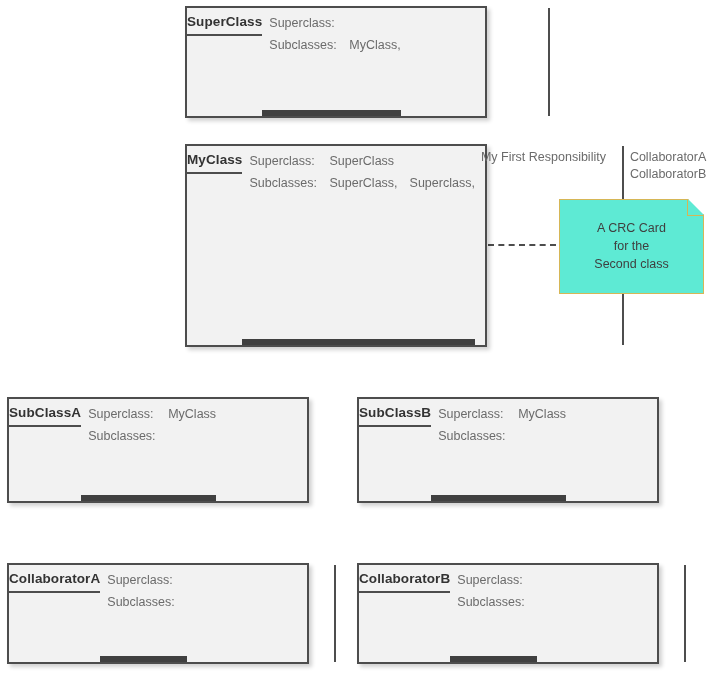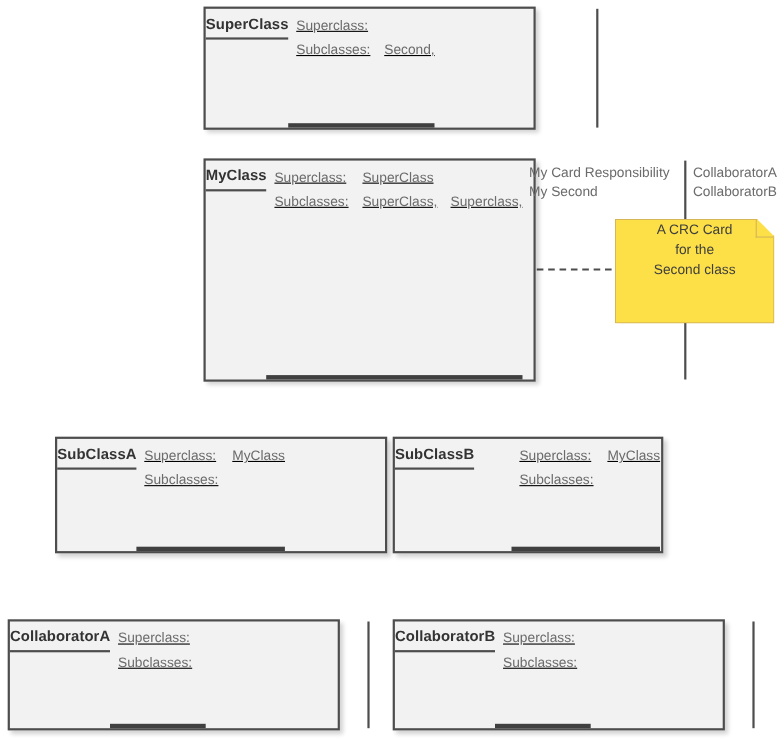--- a/index.html
+++ b/index.html
@@ -42,23 +42,22 @@
     justify-content: center;
     font-size: 13.5px;
     font-weight: bold;
     color: #333333;
     letter-spacing: 0.1px;
   }
 
   .crc-meta {
     box-sizing: border-box;
     flex: 0 0 auto;
-    border-bottom: 4px solid #404040;
+    border-bottom: 6px solid #404040;
     padding: 8px 0 10px 0;
-    text-decoration: underline;
   }
 
   .meta-row {
     display: flex;
     align-items: baseline;
     height: 22px;
     padding-left: 7px;
   }
   .meta-label {
     width: 80px;
@@ -108,25 +107,25 @@
   }
   .crc-footer .cell-right {
     box-sizing: border-box;
     flex: 1 1 auto;
   }
 
   
   .note {
     position: absolute;
     box-sizing: border-box;
-    background: #fde047;
+    background: #5eead4;
     border: 1.5px solid #d6b656;
     box-shadow: 3px 3px 4px rgba(0,0,0,0.18);
     display: flex;
-    align-items: flex-start;
+    align-items: center;
     justify-content: center;
     text-align: center;
     font-size: 12.5px;
     line-height: 18px;
     color: #3f3f3f;
     clip-path: polygon(0 0, calc(100% - 16px) 0, 100% 16px, 100% 100%, 0 100%);
   }
   .note-fold {
     position: absolute;
     top: 0;
@@ -157,21 +156,21 @@
   <div class="crc-card" style="left:185px; top:6px; width:302px; height:112px;">
     <div class="crc-title">SuperClass</div>
     <div class="crc-meta">
       <div class="meta-row">
         <span class="meta-label">Superclass:</span>
         <span class="meta-values"></span>
       </div>
       <div class="meta-row">
         <span class="meta-label">Subclasses:</span>
         <span class="meta-values">
-          <span>Second,</span>
+          <span>MyClass,</span>
         </span>
       </div>
     </div>
     <div class="crc-footer">
       <div class="cell-left" style="flex:0 0 149px;"></div>
       <div class="cell-right"></div>
     </div>
   </div>
 
   <div class="crc-card" style="left:185px; top:144px; width:302px; height:203px;">
@@ -184,58 +183,57 @@
       <div class="meta-row">
         <span class="meta-label">Subclasses:</span>
         <span class="meta-values">
           <span>SuperClass,</span>
           <span>Superclass,</span>
         </span>
       </div>
     </div>
     <div class="crc-body">
       <div class="crc-resp">
-        <div class="item-line">My Card Responsibility</div>
-        <div class="item-line">My Second</div>
+        <div class="item-line">My First Responsibility</div>
       </div>
       <div class="crc-collab">
         <div class="item-line">CollaboratorA</div>
         <div class="item-line">CollaboratorB</div>
       </div>
     </div>
   </div>
 
   <div class="note" style="left:559px; top:199px; width:145px; height:95px;">
     <div class="note-fold"></div>
     <div class="note-text">
       <div>A CRC Card</div>
       <div>for the</div>
       <div>Second class</div>
     </div>
   </div>
 
-  <div class="crc-card" style="left:7px; top:397px; width:302px; height:106px;margin-left:43px;">
+  <div class="crc-card" style="left:7px; top:397px; width:302px; height:106px;">
     <div class="crc-title">SubClassA</div>
     <div class="crc-meta">
       <div class="meta-row">
         <span class="meta-label">Superclass:</span>
         <span class="meta-values">MyClass</span>
       </div>
       <div class="meta-row">
         <span class="meta-label">Subclasses:</span>
         <span class="meta-values"></span>
       </div>
     </div>
     <div class="crc-footer">
       <div class="cell-left" style="flex:0 0 149px;"></div>
       <div class="cell-right"></div>
     </div>
   </div>
 
-  <div class="crc-card" style="left:357px; top:397px; width:246px; height:106px;gap:34px;">
+  <div class="crc-card" style="left:357px; top:397px; width:302px; height:106px;">
     <div class="crc-title">SubClassB</div>
     <div class="crc-meta">
       <div class="meta-row">
         <span class="meta-label">Superclass:</span>
         <span class="meta-values">MyClass</span>
       </div>
       <div class="meta-row">
         <span class="meta-label">Subclasses:</span>
         <span class="meta-values"></span>
       </div>

